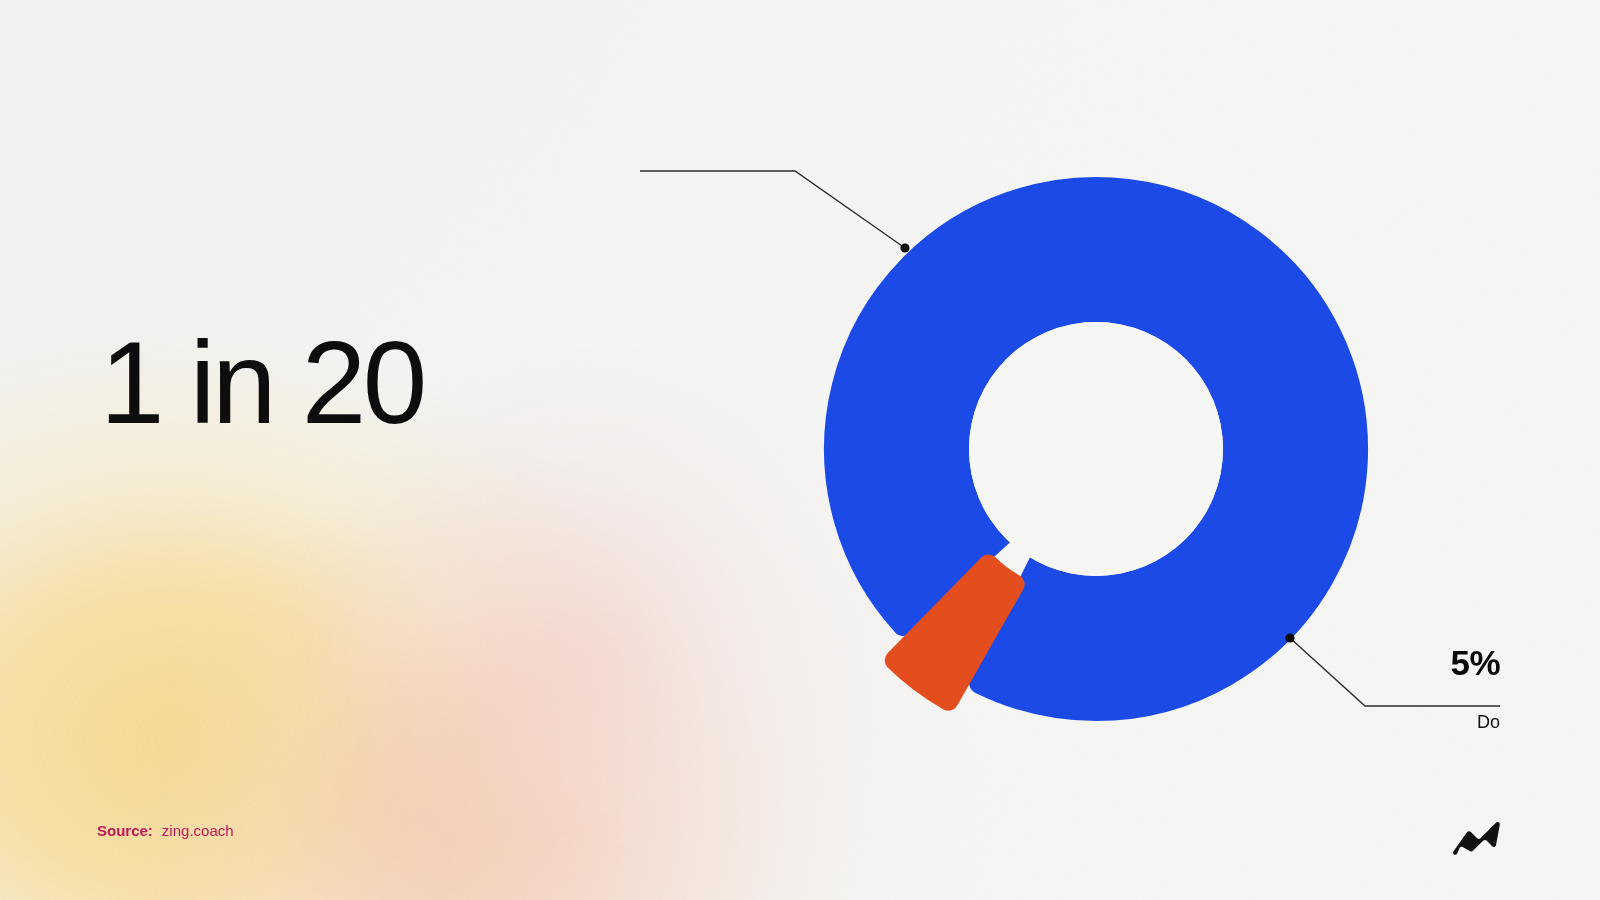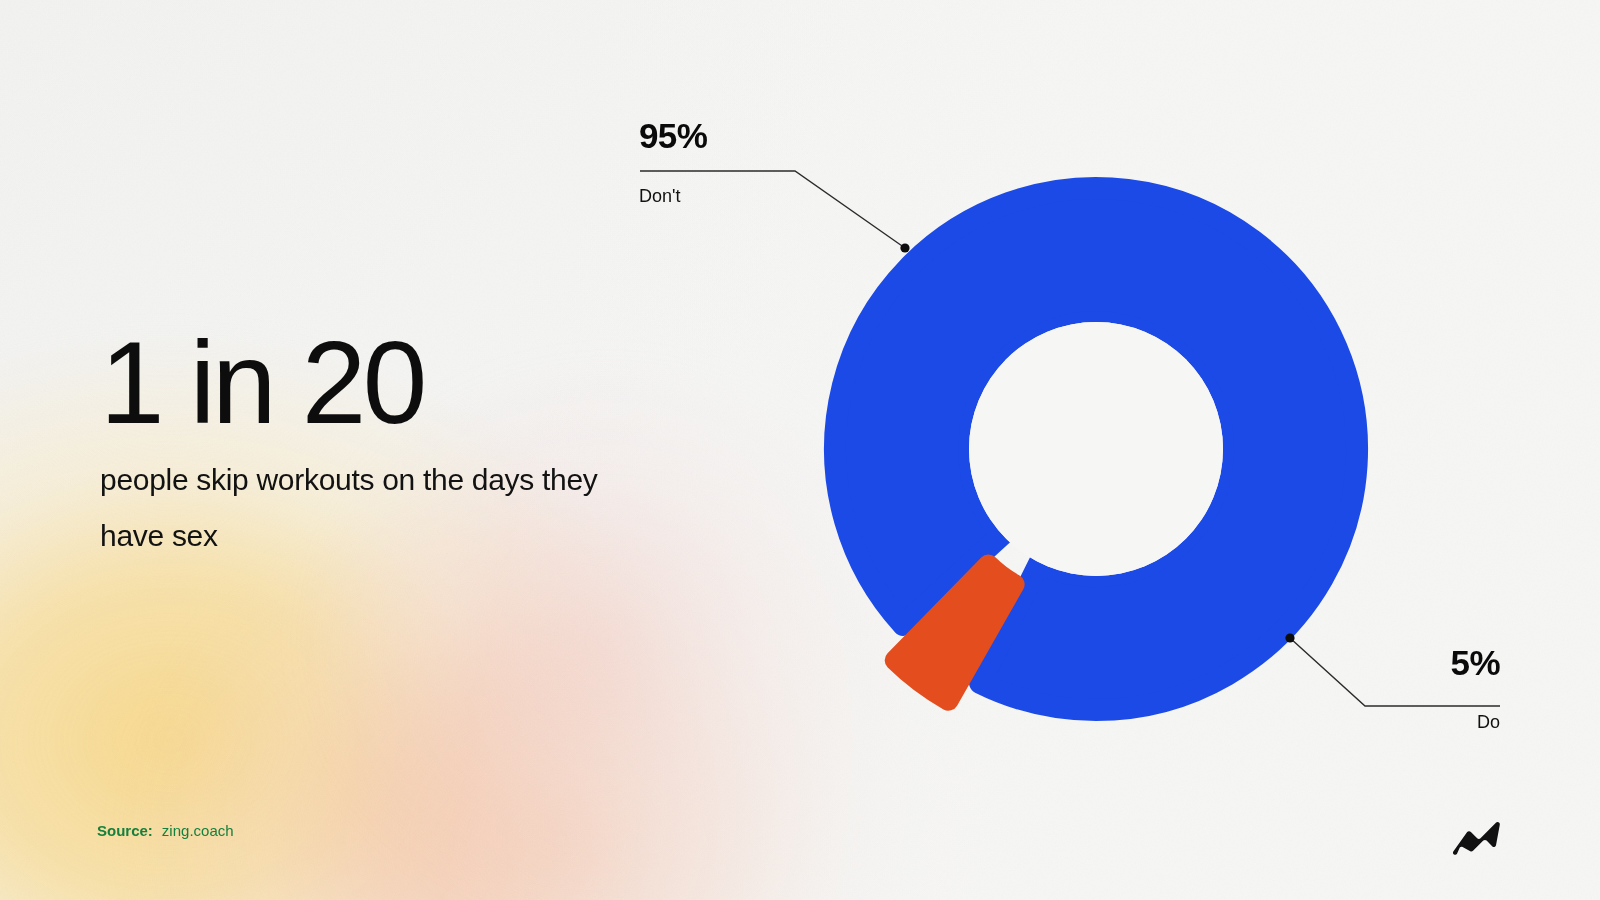--- a/index.html
+++ b/index.html
@@ -103,21 +103,21 @@
     letter-spacing: -0.3px;
     color: #121212;
   }
 
   
   .source {
     position: absolute;
     left: 97px;
     top: 822px;
     font-size: 15px;
-    color: #15803d;
+    color: #be185d;
     letter-spacing: 0px;
     white-space: nowrap;
   }
   .source .lbl { font-weight: 700; }
   .source .val { font-weight: 400; margin-left: 9px; }
 
   
   .logo {
     position: absolute;
     left: 1450px;
@@ -173,21 +173,20 @@
         <feColorMatrix type="saturate" values="0"></feColorMatrix>
         <feComponentTransfer>
           <feFuncA type="linear" slope="0.085"></feFuncA>
         </feComponentTransfer>
       </filter>
     </defs>
     <rect width="1600" height="900" filter="url(#grainFilter)"></rect>
   </svg>
 
   <div class="headline">1 in 20</div>
-  <div class="subhead">people skip workouts on the days they have sex</div>
 
   <svg class="chart" viewBox="0 0 960 720" preserveAspectRatio="xMidYMid meet">
 
     <path fill="#1c4ae6" stroke="#1c4ae6" stroke-width="22" stroke-linejoin="round" stroke-linecap="round" d="M 303.3 565.0
             A 261 261 0 1 1 380.0 622.8
             L 439.5 502.8
             A 127 127 0 1 0 402.2 474.6 Z"></path>
 
     <circle cx="496" cy="389" r="127" fill="#f6f6f5"></circle>
 
@@ -204,24 +203,20 @@
       <polyline points="40,111 195,111 305,188" fill="none" stroke="#2b2b2b" stroke-width="1.4"></polyline>
       <circle cx="305" cy="188" r="4.6" fill="#0d0d0d"></circle>
     </g>
 
     <g>
       <polyline points="690,578 765,646 900,646" fill="none" stroke="#2b2b2b" stroke-width="1.4"></polyline>
       <circle cx="690" cy="578" r="4.6" fill="#0d0d0d"></circle>
     </g>
   </svg>
 
-  <div class="callout callout-left">
-    <div class="pct">95%</div>
-    <div class="cat">Don't</div>
-  </div>
 
   <div class="callout callout-right">
     <div class="pct">5%</div>
     <div class="cat">Do</div>
   </div>
 
   <div class="source">
     <span class="lbl">Source:</span><span class="val">zing.coach</span>
   </div>
 

